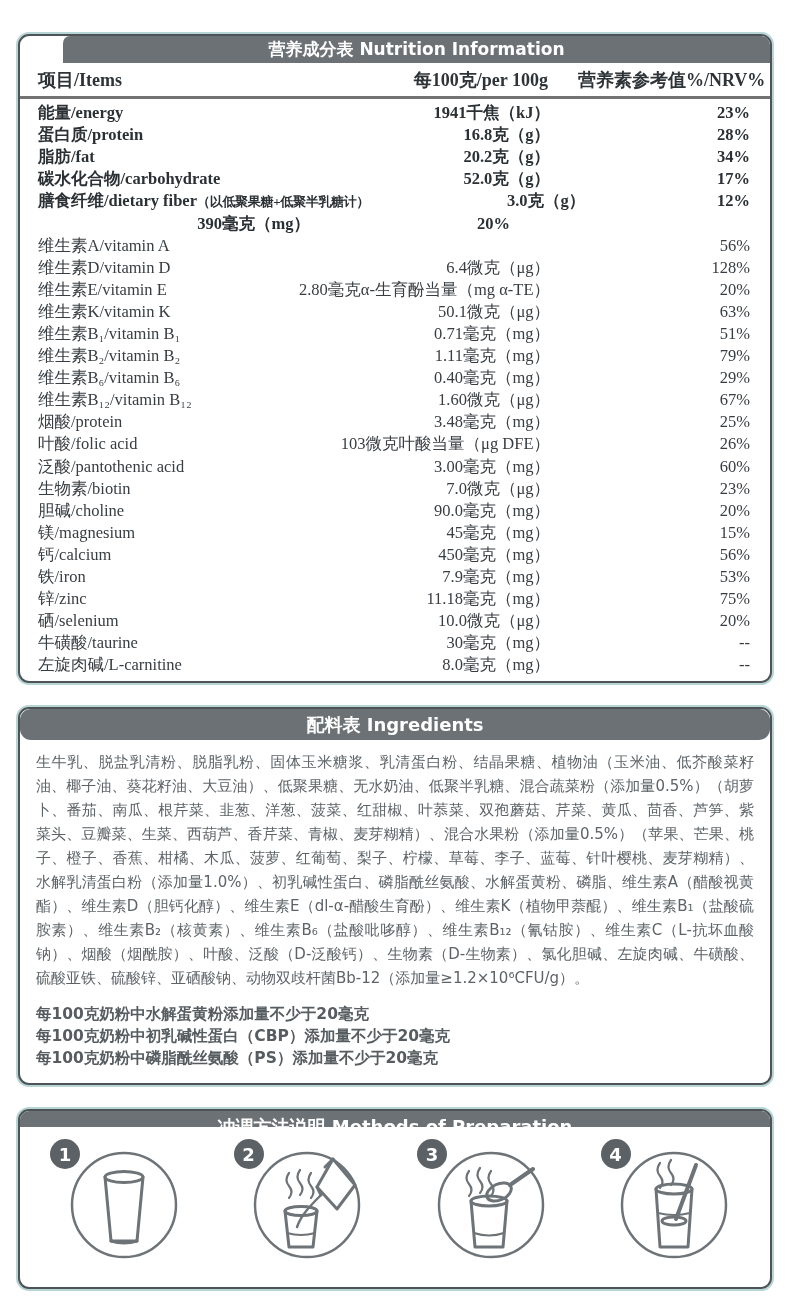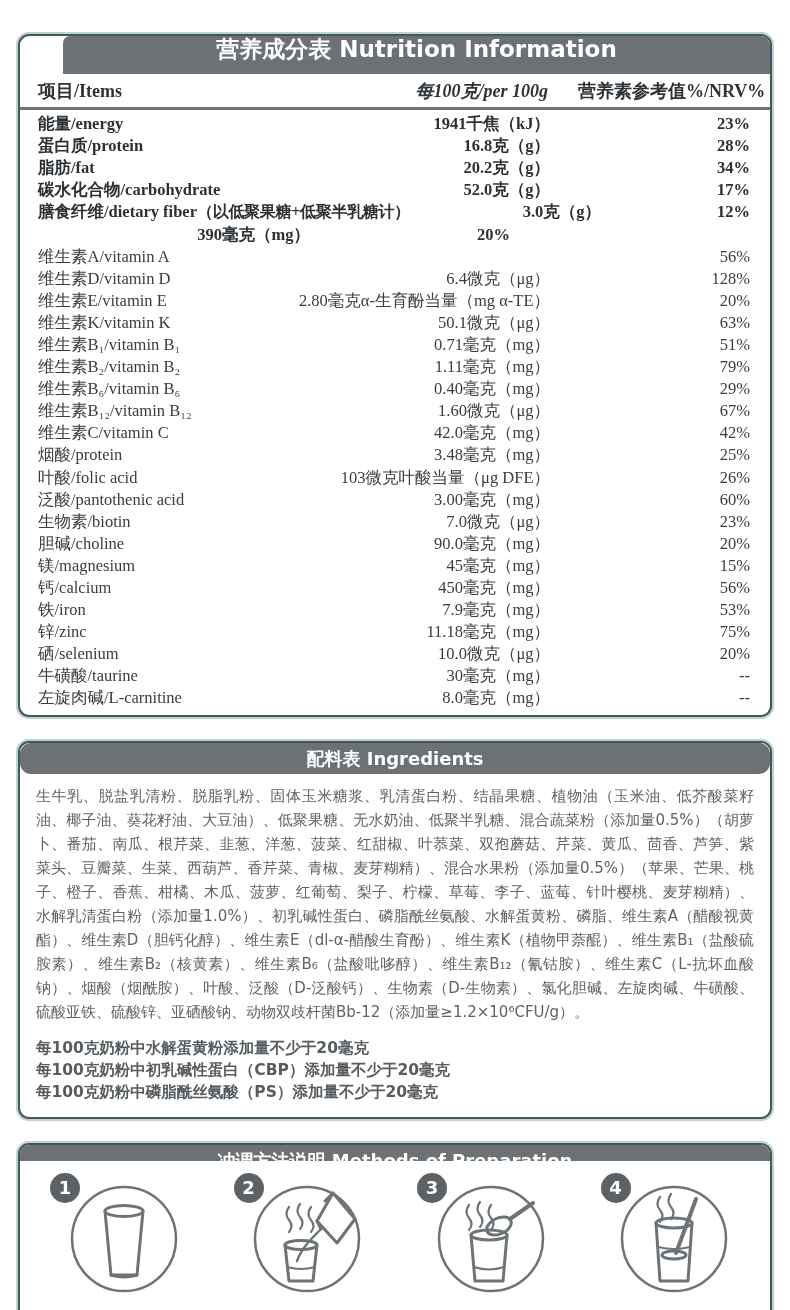--- a/index.html
+++ b/index.html
@@ -13,38 +13,38 @@
     background:#fff;
     margin-bottom:24px;
     overflow:hidden;
   }
   .panel-bar{
     background:#6b7175;color:#ffffff;text-align:center;font-weight:bold;
     border-radius:7px 7px 0 0;
   }
 
   
-  #nutrition .panel-bar{height:38px;line-height:27px;font-size:23px;margin-left:43px;}
+  #nutrition .panel-bar{height:27px;line-height:27px;font-size:17px;margin-left:43px;}
   .nt-head{
     display:flex;align-items:center;height:33px;
     font-family:"Liberation Serif","DejaVu Serif",serif;font-weight:bold;font-size:18px;color:#2e3337;
     padding:0 14px 0 18px;border-bottom:3px solid #737373;
   }
   .nt-rows{padding:3px 0 5px 0;}
   .nt-row{
     display:flex;align-items:center;height:22.1px;
     font-family:"Liberation Serif","DejaVu Serif",serif;font-size:16.5px;color:#383d41;
     padding:0 14px 0 18px;
   }
   .nt-row.bold{font-weight:bold;color:#2b3034;}
   .c1{flex:1;white-space:nowrap;}
   .c2{width:300px;text-align:right;padding-right:28px;box-sizing:border-box;white-space:nowrap;}
   .c3{width:178px;text-align:right;padding-right:6px;box-sizing:border-box;white-space:nowrap;}
-  .nt-head .c2{padding-right:30px;font-style:italic;}
-  .note{font-size:16px;letter-spacing:-0.3px;}
+  .nt-head .c2{padding-right:30px;}
+  .note{font-size:13px;letter-spacing:-0.3px;}
 
   
   #ingredients .panel-bar{height:31px;line-height:31px;font-size:18px;border-radius:11px;}
   .ing-body{padding:10px 16px 14px 16px;color:#5d6367;}
   .ing-text{font-size:15px;line-height:24px;text-align:justify;}
   .ing-claims{margin-top:13px;font-weight:bold;color:#565c60;}
   .ing-claim{font-size:15.5px;line-height:22px;}
 
   
   #preparation .panel-bar{height:16px;line-height:32px;font-size:18px;}
@@ -147,25 +147,20 @@
           <span class="c2">0.40毫克（mg）</span>
           <span class="c3">29%</span>
         </div>
 
         <div class="nt-row">
           <span class="c1"><span>维生素B₁₂/vitamin B₁₂</span><span class="note"></span></span>
           <span class="c2">1.60微克（μg）</span>
           <span class="c3">67%</span>
         </div>
 
-        <div class="nt-row">
-          <span class="c1"><span>维生素C/vitamin C</span><span class="note"></span></span>
-          <span class="c2">42.0毫克（mg）</span>
-          <span class="c3">42%</span>
-        </div>
 
         <div class="nt-row">
           <span class="c1"><span>烟酸/protein</span><span class="note"></span></span>
           <span class="c2">3.48毫克（mg）</span>
           <span class="c3">25%</span>
         </div>
 
         <div class="nt-row">
           <span class="c1"><span>叶酸/folic acid</span><span class="note"></span></span>
           <span class="c2">103微克叶酸当量（μg DFE）</span>

